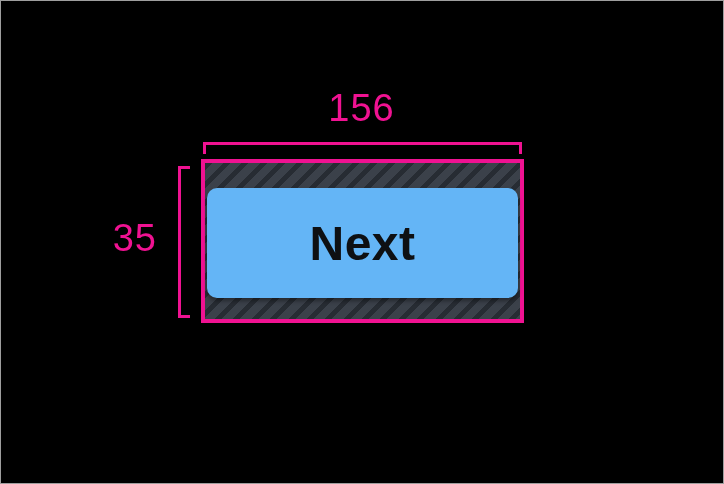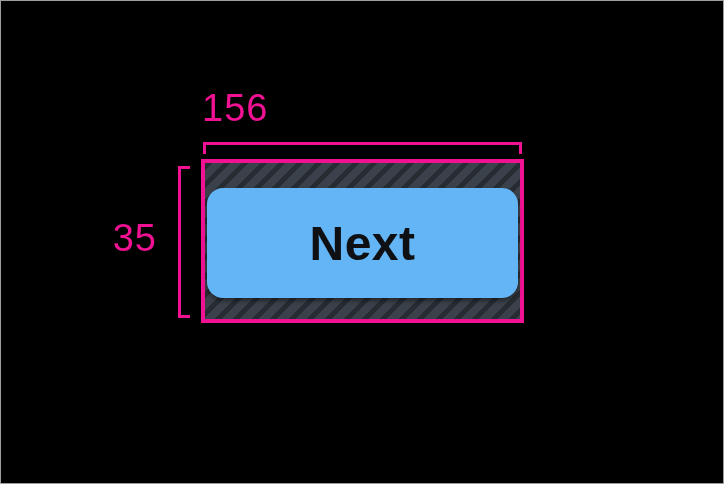--- a/index.html
+++ b/index.html
@@ -14,21 +14,21 @@
     background: var(--bg, #000);
     border: 1px solid var(--frame, #9e9e9e);
     overflow: hidden;
   }
   .dim-label {
     position: absolute;
     color: var(--pink, #f01292);
     font-size: 38px; line-height: 38px; letter-spacing: 1px;
     font-weight: 400;
   }
-  .width-label { left: 201px; top: 88px; width: 319px; text-align: left; }
+  .width-label { left: 201px; top: 88px; width: 319px; text-align: center; }
   .height-label { left: 56px; top: 218px; width: 100px; text-align: right; }
   .width-bracket {
     position: absolute; left: 202px; top: 141px; width: 319px; height: 12px;
     box-sizing: border-box;
     border-top: 3px solid var(--pink);
     border-left: 3px solid var(--pink);
     border-right: 3px solid var(--pink);
   }
   .height-bracket {
     position: absolute; left: 177px; top: 165px; width: 12px; height: 152px;
@@ -45,21 +45,21 @@
       135deg,
       var(--hatch-stripe, #272c33) 0px,
       var(--hatch-stripe, #272c33) 5px,
       var(--hatch-base, #3b414a) 5px,
       var(--hatch-base, #3b414a) 13px
     );
   }
   .next-button {
     position: absolute; left: 2px; right: 2px; top: 25px; bottom: 21px;
     background: var(--blue, #64b5f6);
-    border: none; border-radius: 16px;
+    border: none; border-radius: 10px;
     display: flex; align-items: center; justify-content: center;
     box-shadow: 0 3px 4px rgba(0, 0, 0, 0.38);
     cursor: pointer; padding: 8px;
   }
   .next-button .btn-text {
     color: var(--btn-text, #0e1013);
     font-size: 48px; font-weight: 600; letter-spacing: 0.5px;
     font-family: "Liberation Sans", "DejaVu Sans", sans-serif;
   }
 </style>

